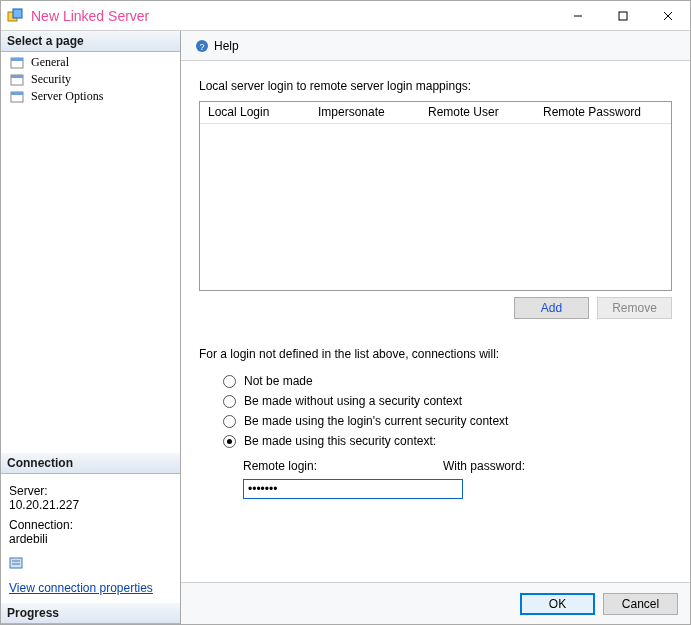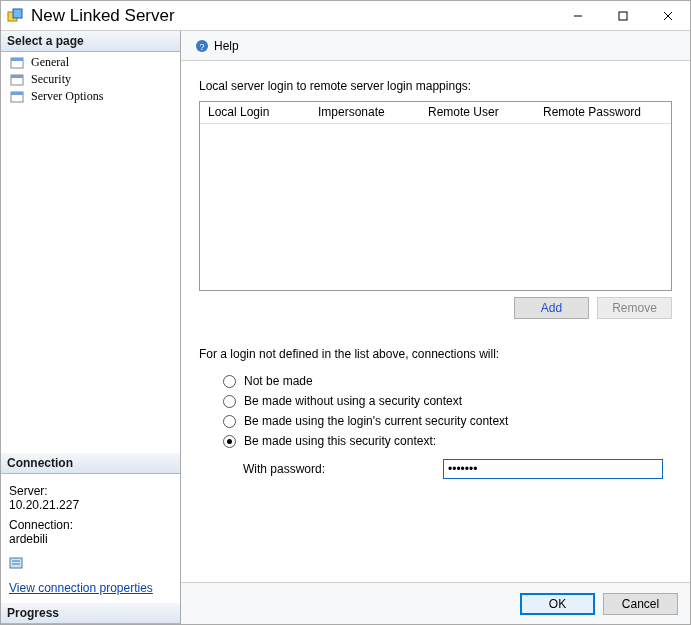--- a/index.html
+++ b/index.html
@@ -21,21 +21,21 @@
     }
     .titlebar {
       height: 30px;
       display: flex;
       align-items: center;
       padding-left: 6px;
       border-bottom: 1px solid #d0d0d0;
       background: #fff;
     }
     .titlebar .app-icon { width: 16px; height: 16px; margin-right: 8px; display:inline-flex; align-items:center; justify-content:center; }
-    .titlebar .title { flex: 1; font-size: 17px; color: #000000; }
+    .titlebar .title { flex: 1; font-size: 14px; color: #ec4899; }
     .win-controls { display: flex; height: 100%; }
     .win-btn {
       width: 45px; height: 100%;
       display: flex; align-items: center; justify-content: center;
       font-size: 14px; color: #333;
       cursor: default;
     }
     .content-row { display: flex; flex: 1; min-height: 0; }
     .sidebar {
       width: 180px;
@@ -292,20 +292,21 @@
           <div class="radio-row">
             <span class="radio"></span>
             <span>Be made using the login's current security context</span>
           </div>
           <div class="radio-row">
             <span class="radio selected"></span>
             <span>Be made using this security context:</span>
           </div>
 
           <div class="cred-grid">
+            <div>Remote login:</div>
             <div>With password:</div>
             <input type="text" class="pw" value="•••••••" style="">
           </div>
         </div>
       </div>
 
       <div class="footer">
         <div class="ok-btn">OK</div>
         <div class="cancel-btn">Cancel</div>
       </div>

